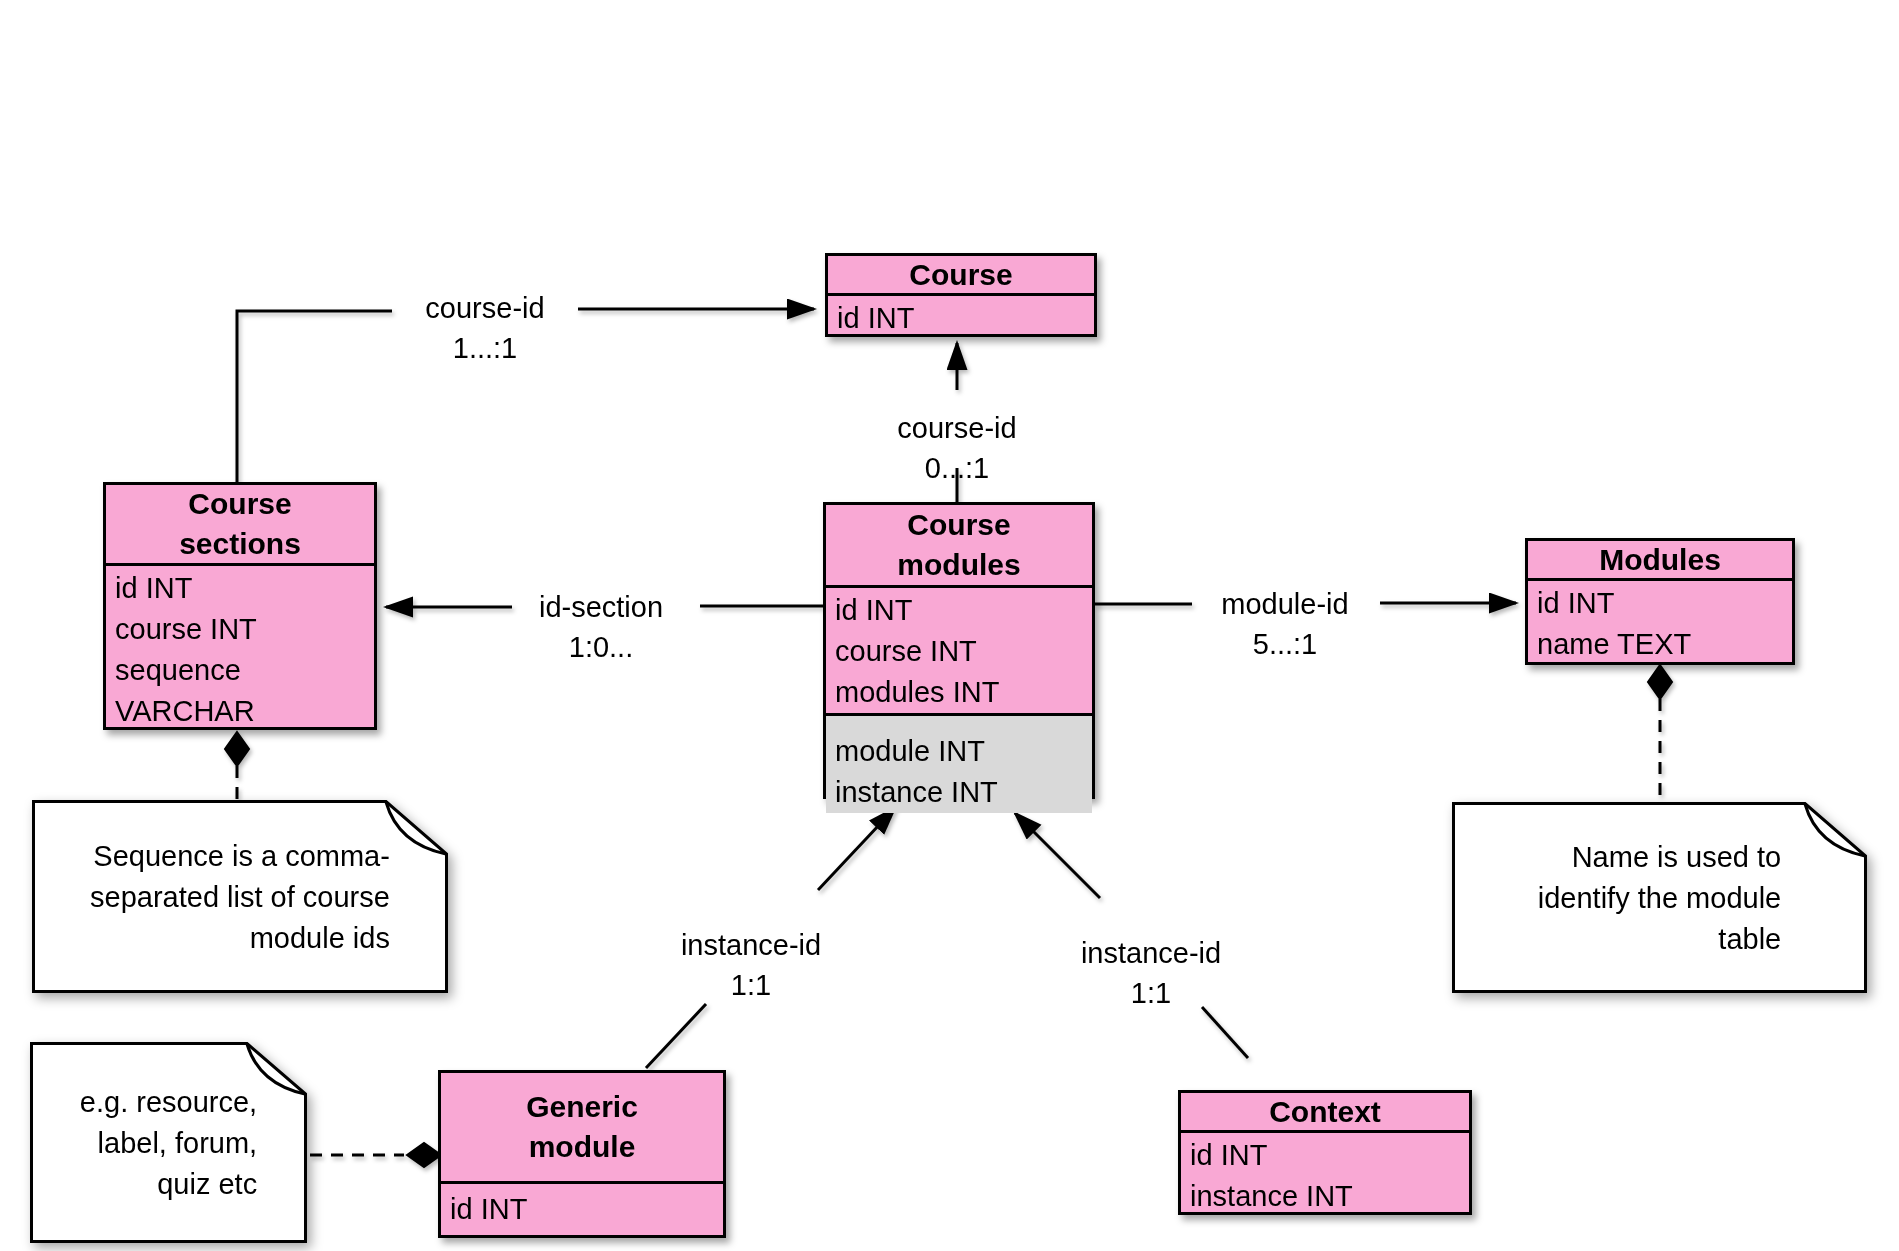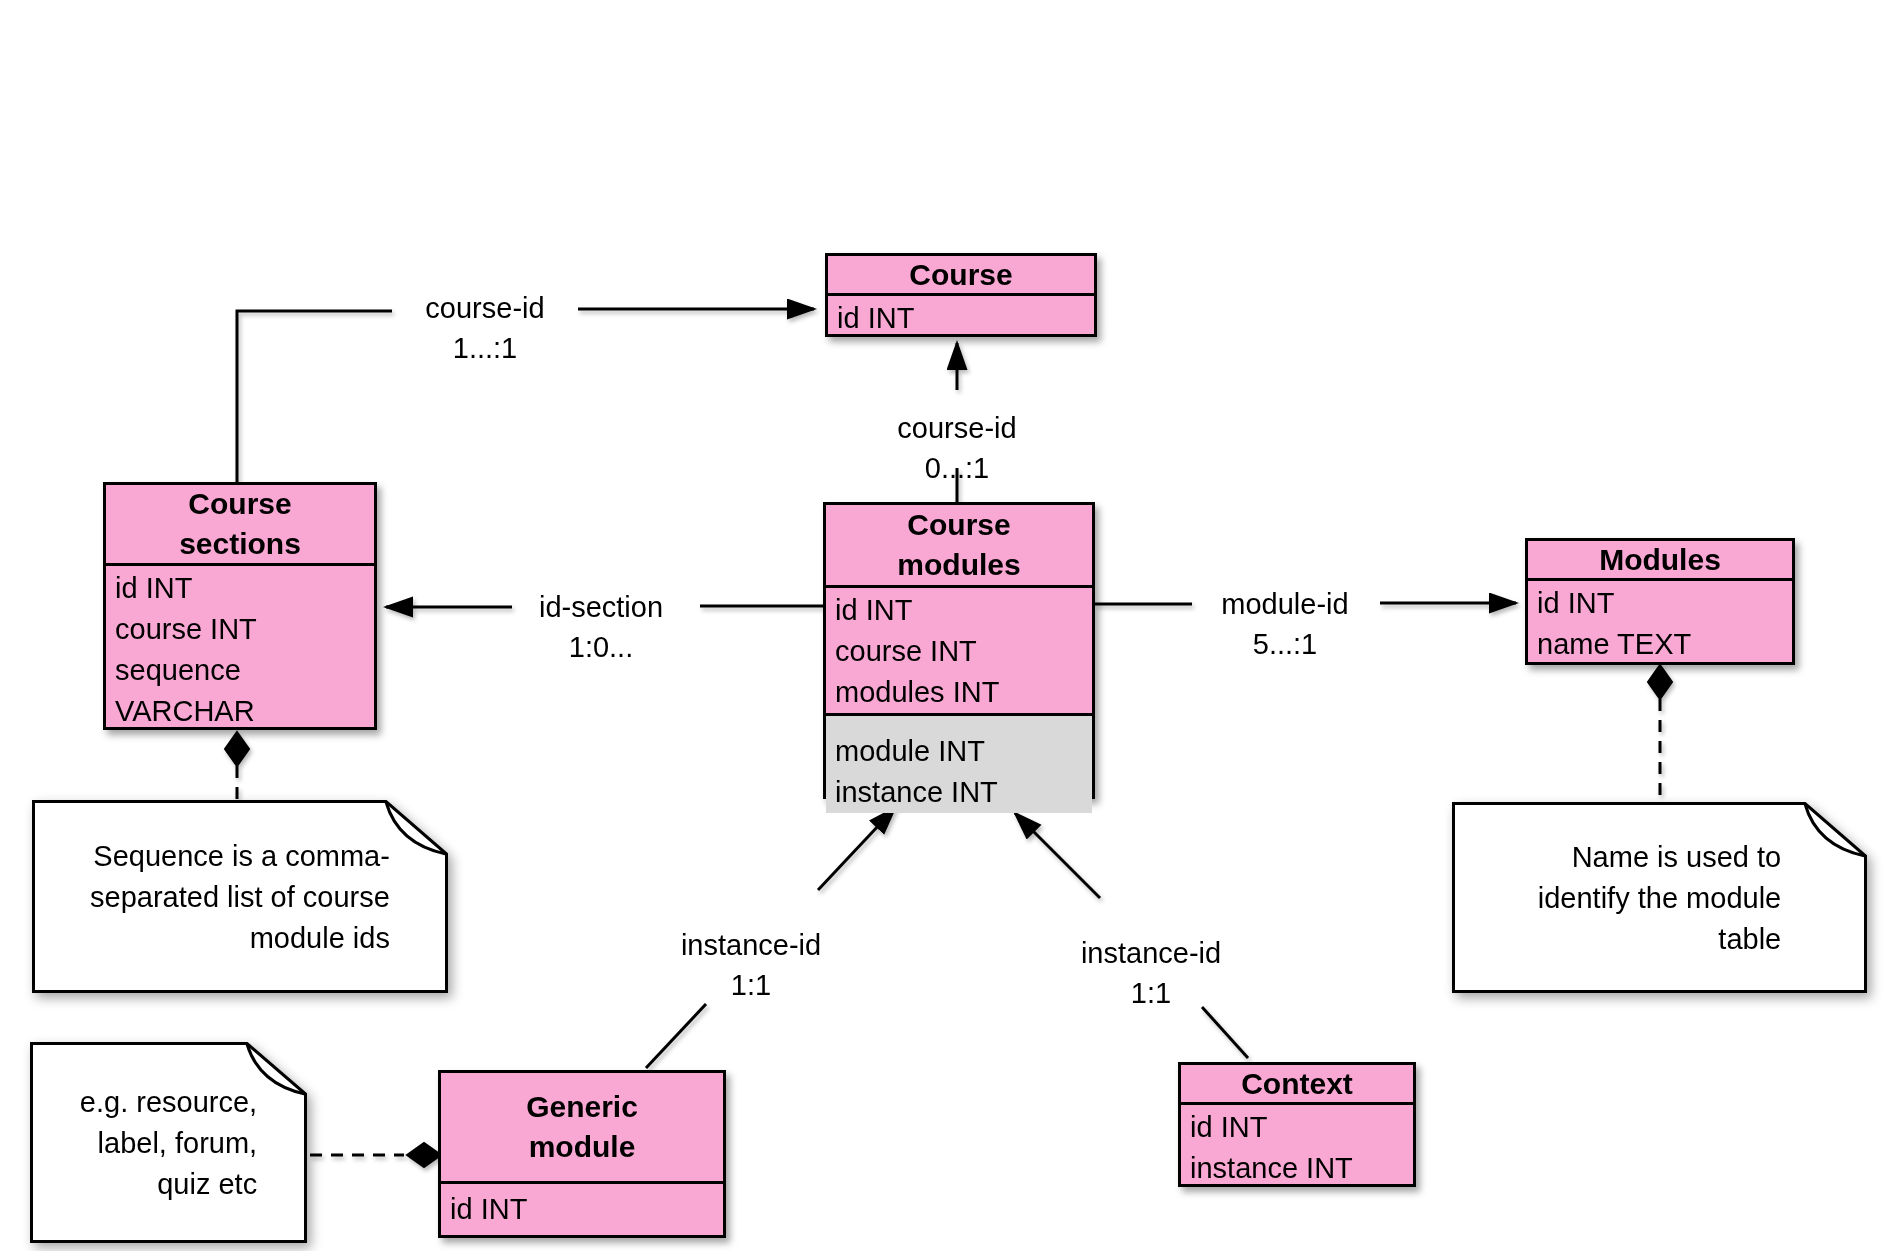--- a/index.html
+++ b/index.html
@@ -181,21 +181,21 @@
   </div>
 
   <div class="entity" style="left:438px;top:1070px;width:288px;height:168px">
     <div class="entity-header" style="height:111px">Generic
 module</div>
     <div class="entity-body" style="padding-top:5px">
       <div class="entity-row">id INT</div>
     </div>
   </div>
 
-  <div class="entity" style="left:1178px;top:1062px;width:238px;height:125px">
+  <div class="entity" style="left:1178px;top:1090px;width:294px;height:125px">
     <div class="entity-header" style="height:40px">Context</div>
     <div class="entity-body">
       <div class="entity-row">id INT</div>
       <div class="entity-row">instance INT</div>
     </div>
   </div>
 
   <div class="note" style="left:32px;top:800px;width:416px;height:193px">
     <svg width="416" height="193" viewBox="0 0 416 193">
       <path d="M1.5,1.5 L354,1.5 L414.5,54 L414.5,191.5 L1.5,191.5 Z" fill="#ffffff" stroke="#000" stroke-width="3"></path>

